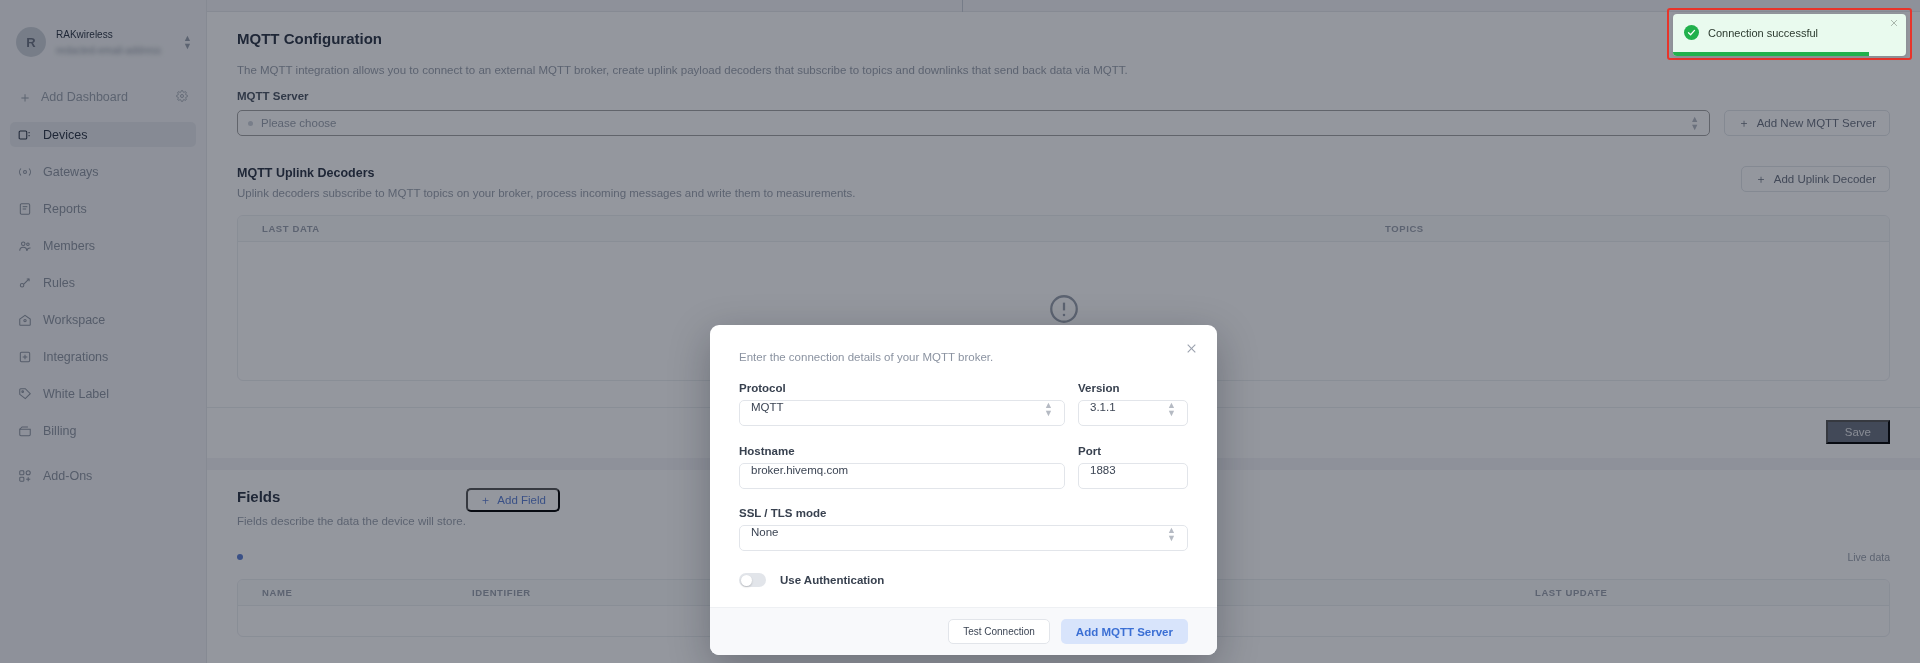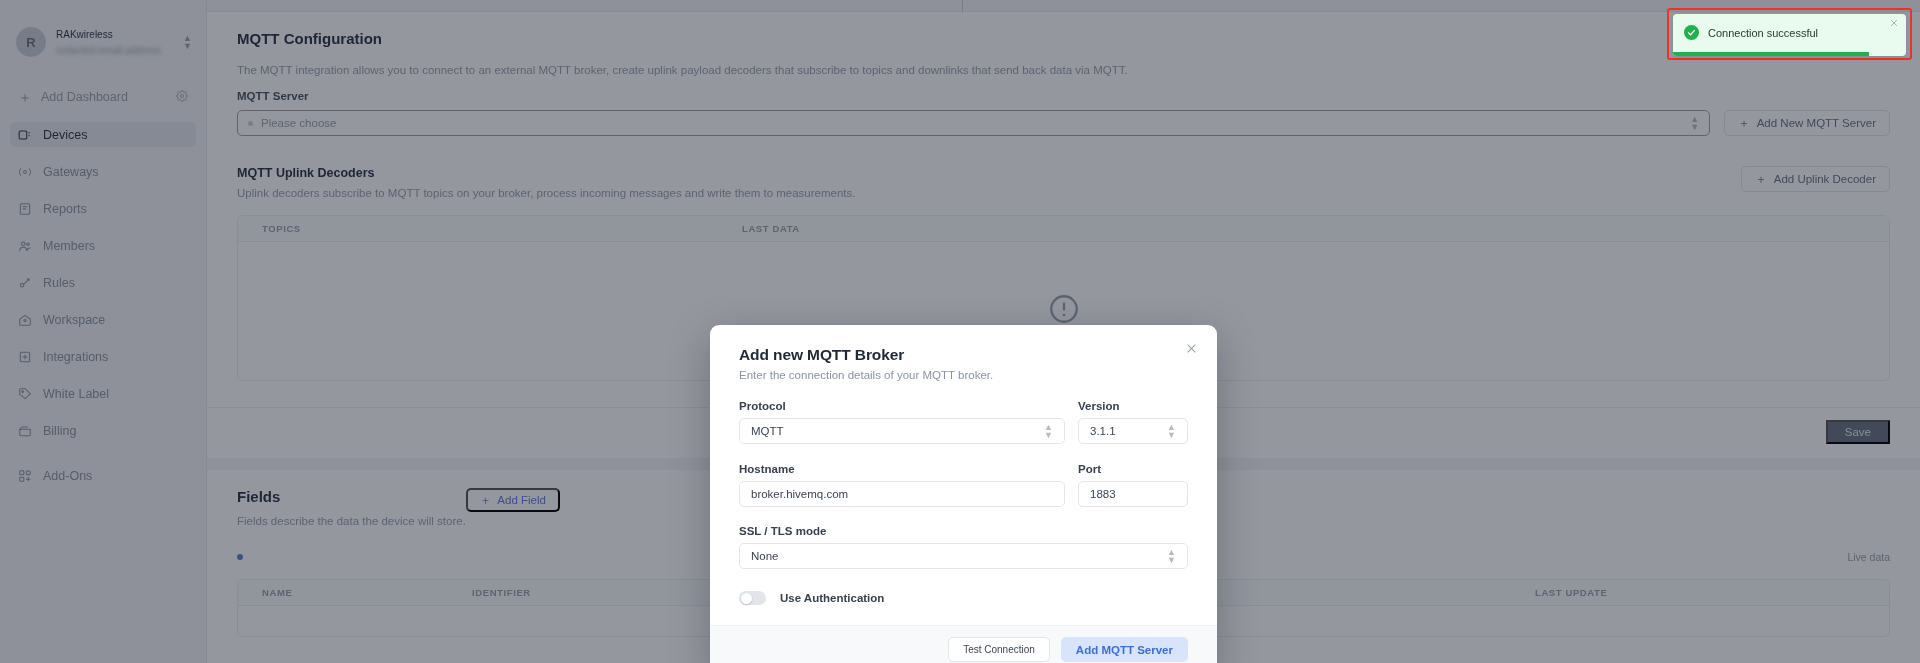--- a/index.html
+++ b/index.html
@@ -173,21 +173,21 @@
     position: absolute; right: 17px; top: 14px;
     width: 18px; height: 18px; color: #9aa1ad;
     display: flex; align-items: center; justify-content: center;
   }
   .m-label { font-size: 11.5px; color: #38414f; font-weight: 700; margin-bottom: 6px; }
   .m-grid { display: flex; gap: 13px; margin-top: 19px; }
   .m-col-wide { flex: 1 1 auto; min-width: 0; }
   .m-col-narrow { flex: 0 0 110px; }
   .m-input {
     height: 26px; border: 1px solid #e2e5ea; border-radius: 5px; background: #fff;
-    display: flex; align-items: center; padding: 0 11px;
+    display: flex; align-items: flex-start; padding: 0 11px;
     font-size: 11.5px; color: #3c4554;
   }
   .m-input .grow { flex: 1; }
   .m-full { margin-top: 18px; }
   .toggle-row { display: flex; align-items: center; gap: 14px; margin-top: 22px; }
   .toggle {
     width: 27px; height: 14px; border-radius: 8px; background: #e2e5ea;
     position: relative; flex: 0 0 27px;
   }
   .toggle .knob {
@@ -403,22 +403,22 @@
             <div class="subhead-desc">Uplink decoders subscribe to MQTT topics on your broker, process incoming messages and write them to measurements.</div>
           </div>
           <button class="btn-outline">
             <span>＋</span>
             <span>Add Uplink Decoder</span>
           </button>
         </div>
 
         <div class="table-card">
           <div class="table-head">
+            <div class="th c3">LAST DATA</div>
             <div class="th c1">TOPICS</div>
-            <div class="th c3">LAST DATA</div>
           </div>
           <div class="empty-body">
             <span class="empty-ico">
               <svg width="34" height="34" viewBox="0 0 24 24" fill="none" stroke="currentColor" stroke-width="1.6">
                 <circle cx="12" cy="12" r="9"></circle>
                   <line x1="12" y1="7.5" x2="12" y2="13"></line>
                   <circle cx="12" cy="16.3" r="0.9" fill="currentColor" stroke="none"></circle>
               </svg>
             </span>
           </div>
@@ -461,21 +461,20 @@
   </div>
 
   <div id="modal-wrap">
     <div class="modal-body">
       <div class="modal-close">
         <svg width="13" height="13" viewBox="0 0 24 24" fill="none" stroke="currentColor" stroke-width="2">
           <line x1="5" y1="5" x2="19" y2="19"></line>
             <line x1="19" y1="5" x2="5" y2="19"></line>
         </svg>
       </div>
-      <div class="modal-title">Add new MQTT Broker</div>
       <div class="modal-sub">Enter the connection details of your MQTT broker.</div>
 
       <div class="m-grid">
         <div class="m-col-wide">
           <div class="m-label">Protocol</div>
           <div class="m-input">
             <span class="grow">MQTT</span>
             <span class="stepper">▲<br>▼</span>
           </div>
         </div>

